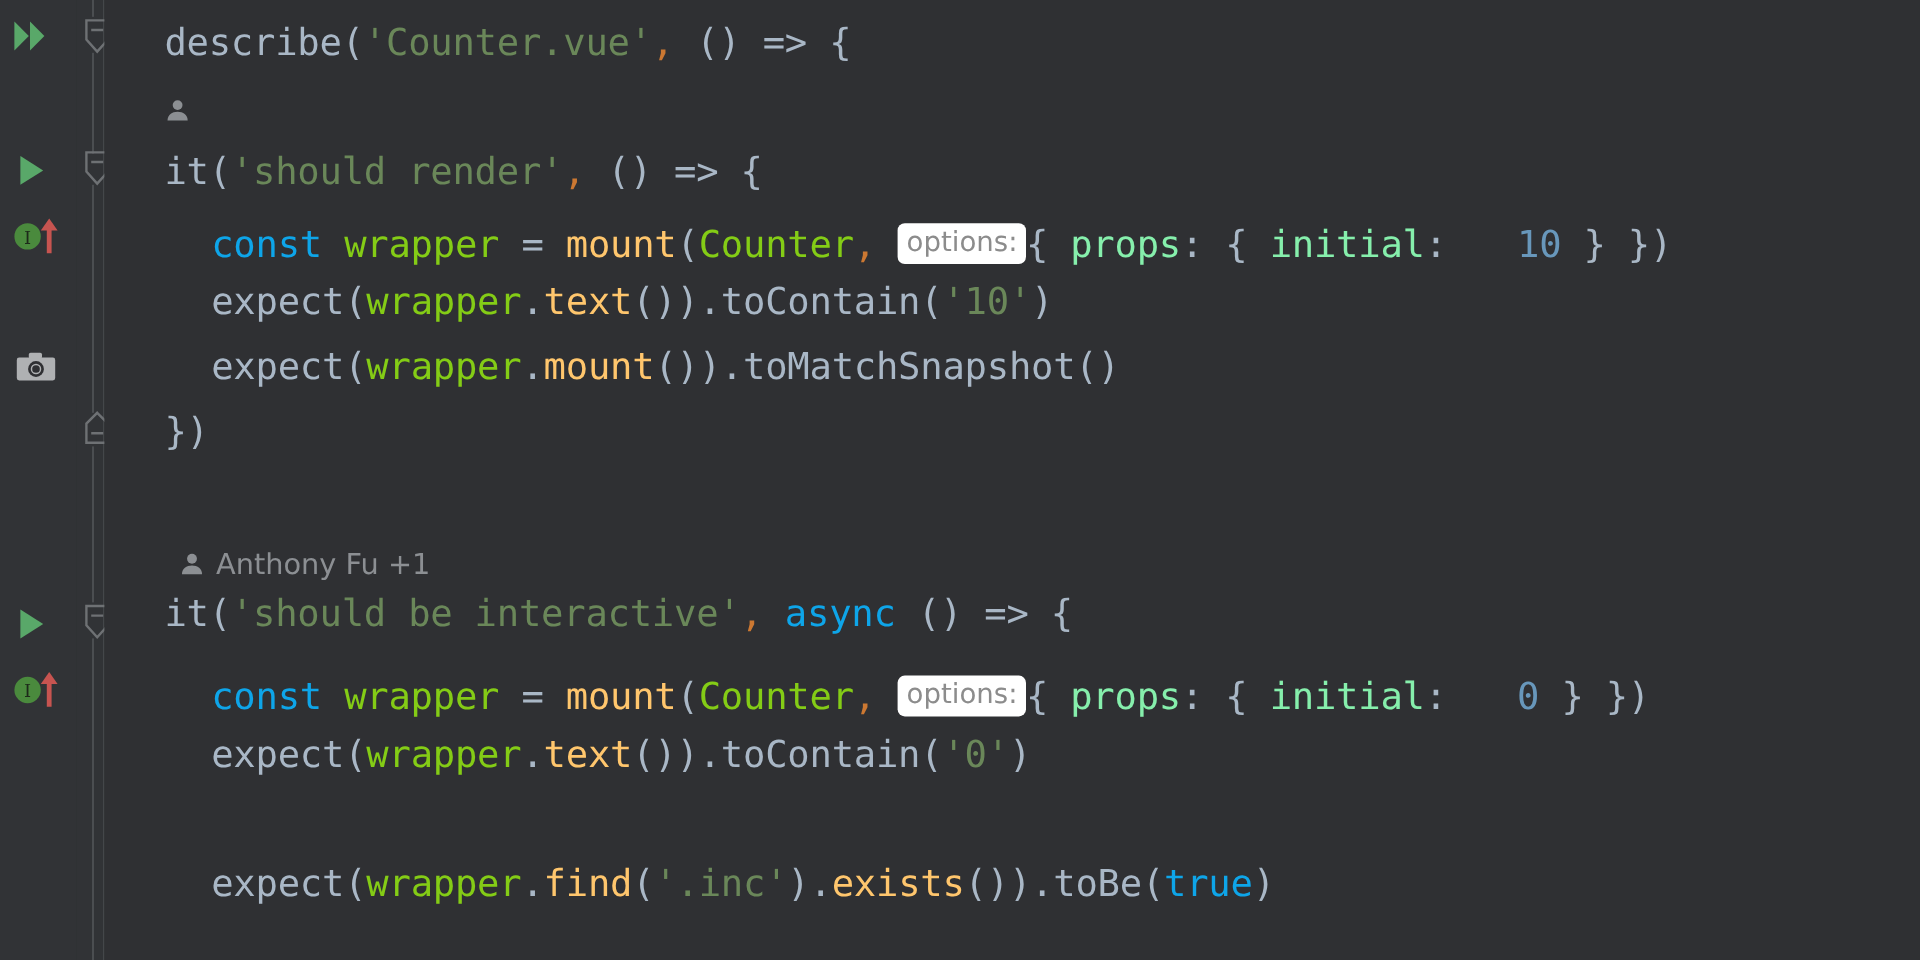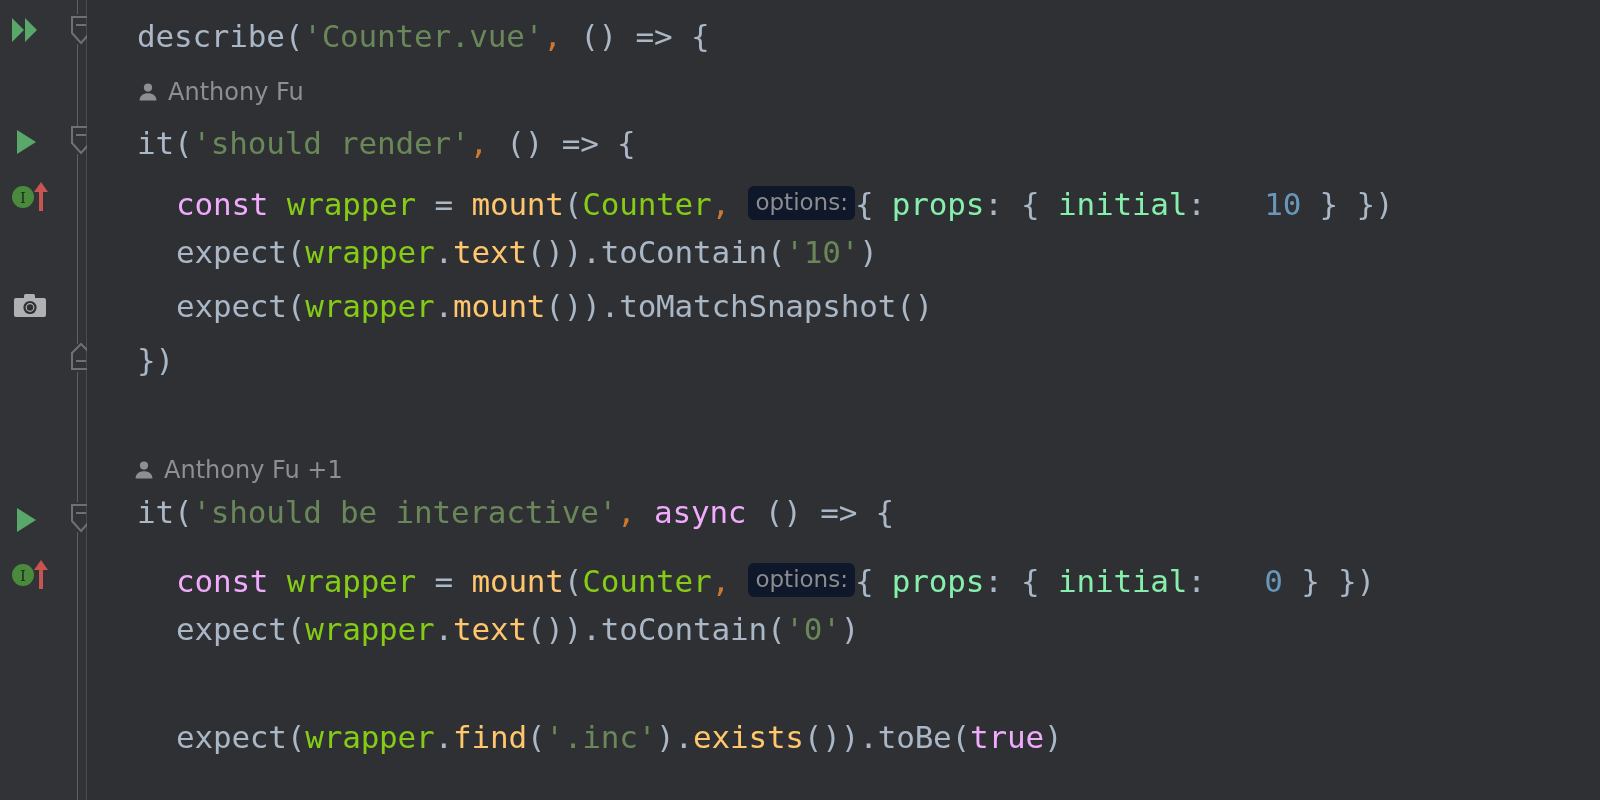--- a/index.html
+++ b/index.html
@@ -50,33 +50,33 @@
     height: 56px;
     line-height: 56px;
     white-space: pre;
     font-family: "DejaVu Sans Mono", monospace;
     font-size: 31px;
     letter-spacing: -0.2px;
     color: #a9b7c6;
   }
   .tok-def      { color: #a9b7c6; }
   .tok-str      { color: #6a8759; }
-  .tok-kw       { color: #f0abfc; }
+  .tok-kw       { color: #0ea5e9; }
   .tok-punc     { color: #a9b7c6; }
   .tok-comma    { color: #cc7832; }
   .tok-fn       { color: #ffc66d; }
   .tok-ident    { color: #84cc16; }
   .tok-num      { color: #6897bb; margin-left: 40px; }
   .tok-prop     { color: #86efac; }
   .tok-brace    { color: #a9b7c6; }
 
   
   .inlay {
     display: inline-block;
-    background: #0f172a;
+    background: #ffffff;
     color: #8c8c8c;
     border-radius: 6px;
     padding: 1px 7px 3px 7px;
     font-family: "DejaVu Sans", sans-serif;
     font-size: 23px;
     line-height: 30px;
     vertical-align: 5px;
     letter-spacing: 0;
     margin-top: 17px;
   }
@@ -219,23 +219,22 @@
 
   <div class="code-area">
     <div id="annotations-host">
         <div class="annotation" style="top: 70px; left: 50px;">
           <span>
             <svg class="person-icon" width="22" height="22" viewBox="0 0 22 22" aria-hidden="true">
               <circle cx="11" cy="6.6" r="4.1" fill="#8c8f93"></circle>
               <path d="M2.6 19.5 C2.6 14.6 6.4 12.2 11 12.2 C15.6 12.2 19.4 14.6 19.4 19.5 Z" fill="#8c8f93"></path>
             </svg>
           </span>
-          <span>Anthony Fu</span>
         </div>
-        <div class="annotation" style="top: 448px; left: 46px; justify-content: space-between;">
+        <div class="annotation" style="top: 448px; left: 62px; justify-content: space-between;">
           <span>
             <svg class="person-icon" width="22" height="22" viewBox="0 0 22 22" aria-hidden="true">
               <circle cx="11" cy="6.6" r="4.1" fill="#8c8f93"></circle>
               <path d="M2.6 19.5 C2.6 14.6 6.4 12.2 11 12.2 C15.6 12.2 19.4 14.6 19.4 19.5 Z" fill="#8c8f93"></path>
             </svg>
           </span>
           <span>Anthony Fu +1</span>
         </div>
       </div>
     <div id="code-host">

